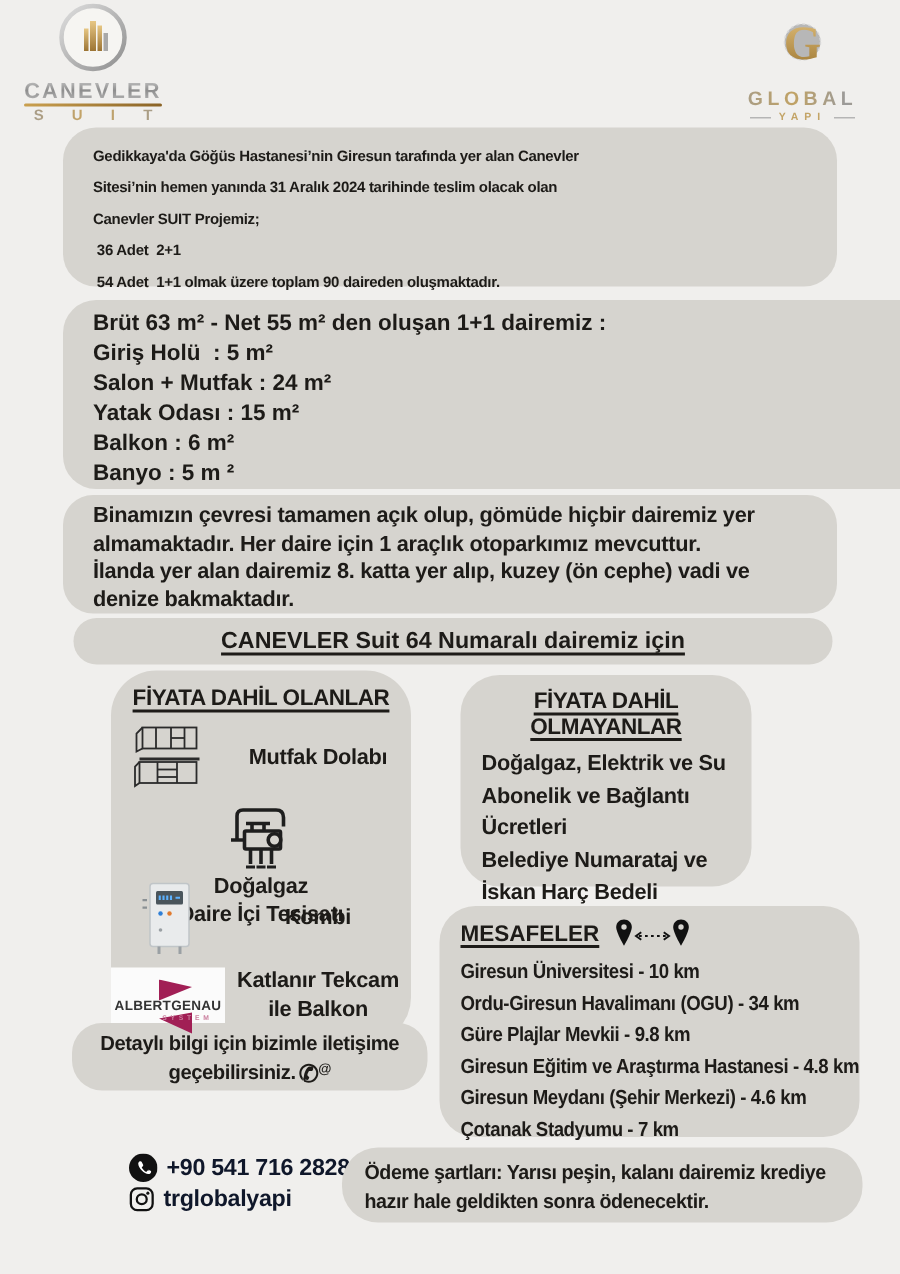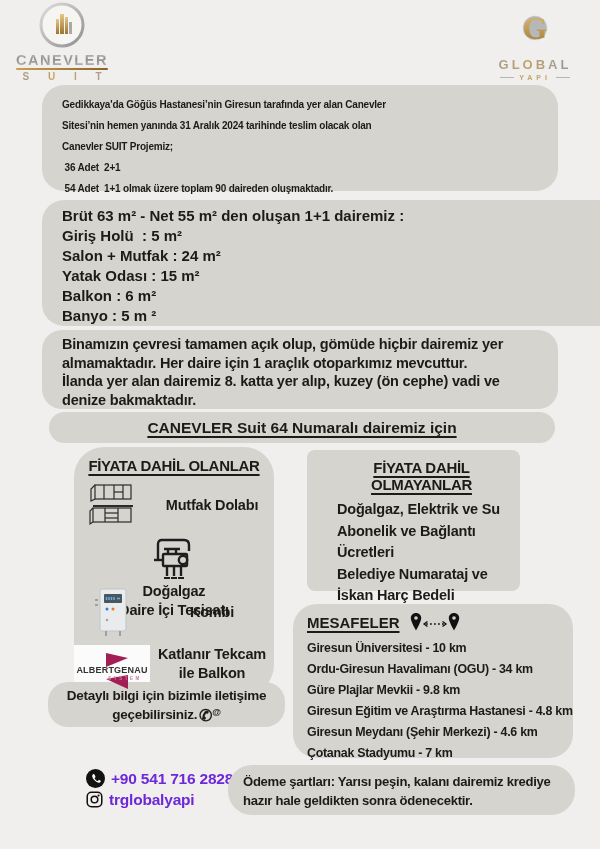--- a/index.html
+++ b/index.html
@@ -51,39 +51,39 @@
   .inc-row{display:flex;align-items:center;}
   .inc-icon{width:76px;display:flex;justify-content:center;align-items:center;}
   .inc-label{flex:1;text-align:center;font-size:14.5px;line-height:19px;letter-spacing:-0.2px;}
   .r1{height:54px;margin-top:4px;} .r2{height:52px;flex-direction:column;} .r3{height:56px;align-items:center;} .r4{height:66px;}
   .ag-box{width:82px;height:56px;background:#fbfbfb;position:relative;display:flex;flex-direction:column;justify-content:center;align-items:center;}
   .ag-name{font-size:9px;color:#333;letter-spacing:0.2px;position:relative;z-index:2;}
   .ag-sub{font-size:4.5px;color:#cb7f9e;letter-spacing:2.5px;position:relative;z-index:2;margin-top:1px;margin-left:26px;}
   .ag-mark{position:absolute;left:30px;top:8px;z-index:1;}
 
   
-  .nincl{left:307px;top:450px;width:213px;height:141px;border-radius:8px;box-sizing:border-box;padding-left:16px;}
+  .nincl{left:307px;top:450px;width:194px;height:141px;border-radius:26px;box-sizing:border-box;}
   .nincl-title{margin-top:9px;text-align:center;font-size:15px;letter-spacing:-0.3px;}
   .nincl-body{padding:6px 8px 0 14px;font-size:14.5px;line-height:21.5px;letter-spacing:-0.2px;}
 
   
   .mesaf{left:293px;top:604px;width:280px;height:154px;border-radius:24px;box-sizing:border-box;padding:8px 0 0 14px;}
   .mesaf-head{display:flex;align-items:center;gap:8px;}
   .mesaf-title{font-size:15px;}
   .mesaf-items{margin-top:5px;}
   .mesaf-item{font-size:13.5px;line-height:21px;white-space:nowrap;letter-spacing:-0.3px;transform:scaleX(0.92);transform-origin:left center;}
 
   
   .detay{left:48px;top:682px;width:237px;height:45px;border-radius:20px;box-sizing:border-box;padding-top:4px;text-align:center;font-size:13.5px;line-height:19px;letter-spacing:-0.3px;}
   .detay-line2{display:flex;justify-content:center;align-items:center;gap:2px;}
   .contact-glyph{font-size:16px;line-height:14px;}
   .contact-at{font-size:9px;vertical-align:super;}
 
   .contact{position:absolute;left:86px;top:768px;}
-  .contact-row{display:flex;align-items:center;gap:6px;height:21px;color:#6d28d9;font-size:15.5px;letter-spacing:-0.2px;}
+  .contact-row{display:flex;align-items:center;gap:6px;height:21px;color:#0f172a;font-size:15.5px;letter-spacing:-0.2px;}
 
   .payment{left:228px;top:765px;width:347px;height:50px;border-radius:24px;box-sizing:border-box;padding:7px 0 0 15px;}
   .payment-text{font-size:13.5px;line-height:19px;letter-spacing:-0.3px;transform:scaleX(0.97);transform-origin:left center;}
 </style>
 </head>
 <body>
 
 <div class="logo-left">
   <svg width="46" height="46" viewBox="0 0 46 46">
     <defs>

